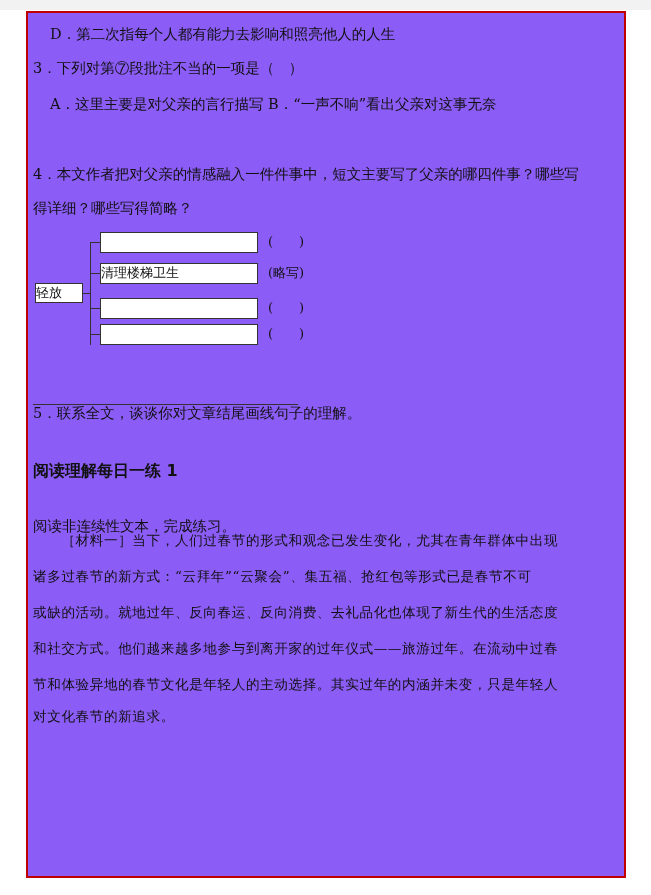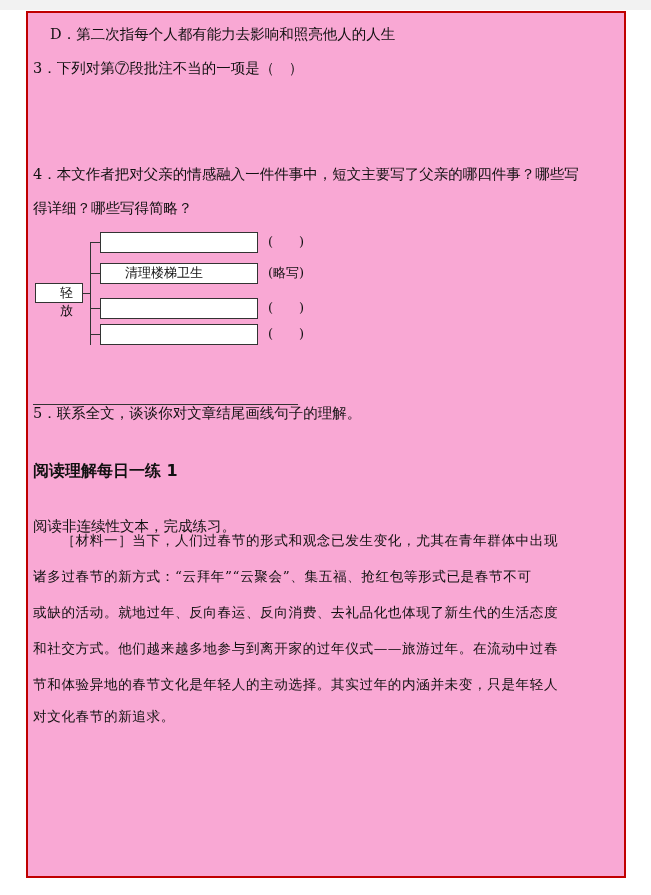--- a/index.html
+++ b/index.html
@@ -12,31 +12,31 @@
     color: #111;
   }
   .topstrip {
     position: absolute; left: 0; top: 0; width: 651px; height: 10px;
     background: #f2f2f2;
   }
   .page {
     position: absolute; left: 26px; top: 11px;
     width: 596px; height: 863px;
     border: 2px solid #c00000;
-    background: #f9a8d4;
+    background: #8b5cf6;
   }
   .line {
     position: absolute; left: 0; white-space: nowrap;
     font-size: 14.5px; line-height: 18px;
   }
   .ind1 { left: 22px; }
   .ind0 { left: 5px; }
   .diagram-box {
     position: absolute; border: 1px solid #333; background: #fff;
-    font-size: 13px; line-height: 18px; padding-left: 24px; box-sizing: border-box;
+    font-size: 13px; line-height: 18px; padding-left: 0; box-sizing: border-box;
   }
   .paren {
     position: absolute; font-size: 13px; line-height: 18px; white-space: nowrap;
   }
   .vline { position: absolute; background: #333; width: 1px; }
   .hline { position: absolute; background: #333; height: 1px; }
   .answer-line {
     position: absolute; left: 5px; top: 391px; width: 265px; height: 1px; background: #333;
   }
   .heading {
@@ -53,20 +53,21 @@
 </head>
 <body>
 
 <div class="topstrip"></div>
 
 <div class="page">
 
   <div class="line ind1" style="top:12px;">D．第二次指每个人都有能力去影响和照亮他人的人生</div>
 
   <div class="line ind0" style="top:46px;text-align:right;">3．下列对第⑦段批注不当的一项是（　）</div>
+  <div class="line ind1" style="top:82px;">A．这里主要是对父亲的言行描写  B．“一声不响”看出父亲对这事无奈</div>
 
   <div class="line ind0" style="top:152px;">4．本文作者把对父亲的情感融入一件件事中，短文主要写了父亲的哪四件事？哪些写</div>
   <div class="line ind0" style="top:186px;">得详细？哪些写得简略？</div>
 
   <div>
     <div class="diagram-box" style="left:7px; top:270px; width:48px; height:20px;">
       <span>轻放</span>
     </div>
     <div class="hline" style="left:55px; top:280px; width:8px;"></div>
     <div class="vline" style="left:62px; top:229px; height:103px;"></div>

